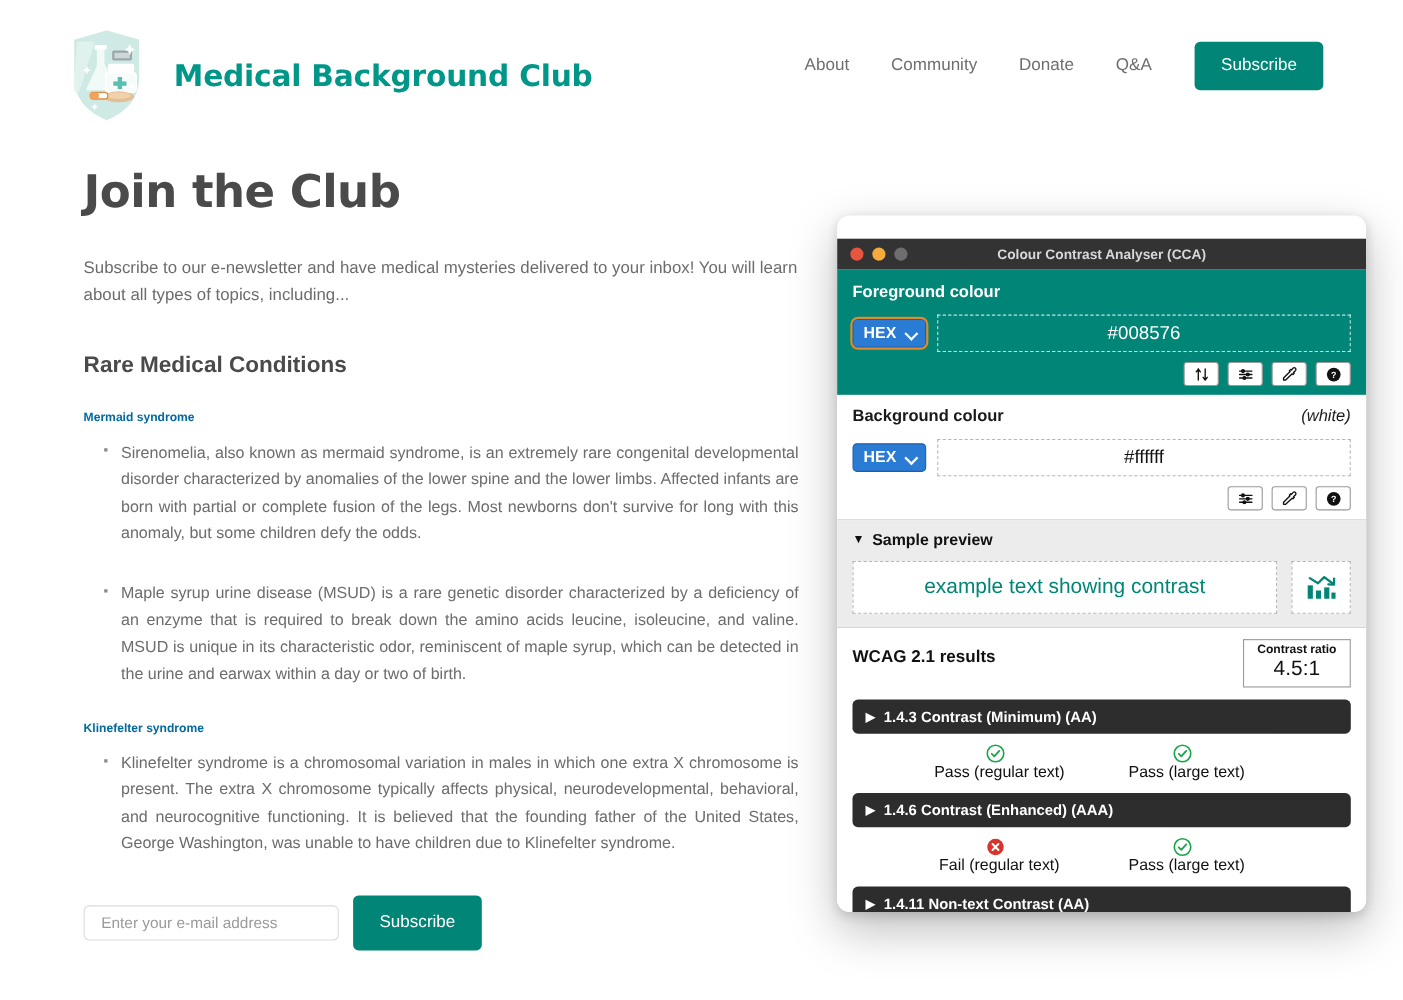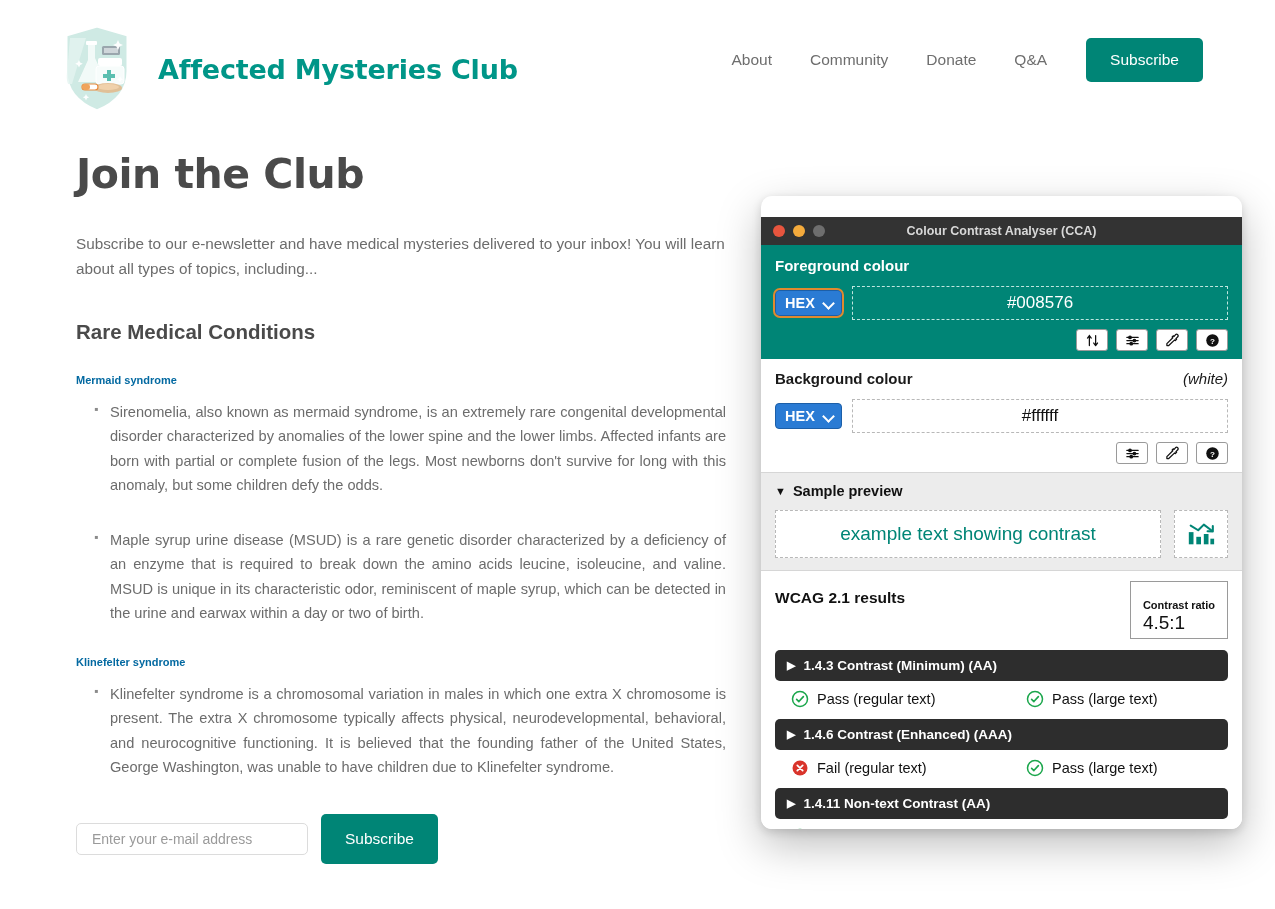--- a/index.html
+++ b/index.html
@@ -139,34 +139,34 @@
   }
   .preview-graphic {
     width: 54px; background: #ffffff; border: 1px dashed #b8b8b8;
     display: flex; align-items: center; justify-content: center;
   }
 
   .results-panel { background: #ffffff; padding: 10px 14px 14px 14px; }
   .results-head { display: flex; align-items: flex-start; justify-content: space-between; }
   .results-title { font-size: 15.5px; font-weight: bold; color: #111; padding-top: 8px; }
   .ratio-box {
-    border: 1px solid #9a9a9a; background: #fff; text-align: left;
-    padding: 17px 12px 4px 12px; min-width: 88px;
+    border: 1px solid #9a9a9a; background: #fff; text-align: center;
+    padding: 3px 12px 4px 12px; min-width: 88px;
   }
   .ratio-label { font-size: 11px; font-weight: bold; color: #111; line-height: 1.2; }
   .ratio-value { font-size: 19px; color: #111; line-height: 1.15; }
 
   .criterion-bar {
     background: #2d2d2d; color: #ffffff; border-radius: 5px;
     padding: 8px 12px; margin-top: 11px; font-size: 13.5px; font-weight: bold;
     display: flex; align-items: center; cursor: pointer;
   }
   .criterion-bar .tri { margin-right: 8px; font-size: 11px; }
   .result-row { display: flex; margin-top: 9px; padding-left: 16px; }
-  .result-item { display: flex; align-items: center; font-size: 14.5px; color: #111; }
+  .result-item { display: flex; align-items: center; font-size: 14.5px; color: #111; flex-direction: column; }
   .result-item.first { width: 235px; }
   .result-item .badge { margin-right: 8px; display: flex; }
   .badge svg { width: 18px; height: 18px; }
 </style>
 </head>
 <body>
 
 <div class="page">
 
   <div class="site-header">
@@ -195,21 +195,21 @@
             <rect x="20" y="60" width="8" height="6" rx="3" fill="#f0a45c"></rect>
             <g fill="#ffffff" opacity="0.95">
               <path d="M56 16 l1.6 3.4 3.4 1.6 -3.4 1.6 -1.6 3.4 -1.6 -3.4 -3.4 -1.6 3.4 -1.6 Z"></path>
               <path d="M17 36 l1.2 2.6 2.6 1.2 -2.6 1.2 -1.2 2.6 -1.2 -2.6 -2.6 -1.2 2.6 -1.2 Z"></path>
               <path d="M58 52 l1 2.2 2.2 1 -2.2 1 -1 2.2 -1 -2.2 -2.2 -1 2.2 -1 Z"></path>
               <path d="M24 70 l1 2.2 2.2 1 -2.2 1 -1 2.2 -1 -2.2 -2.2 -1 2.2 -1 Z"></path>
             </g>
           </g>
         </svg>
       </span>
-      <span class="brand-title">Affected Mysteries Club</span>
+      <span class="brand-title">Medical Background Club</span>
     </div>
 
     <div class="nav">
       <a class="nav-link" href="#">About</a>
       <a class="nav-link" href="#">Community</a>
       <a class="nav-link" href="#">Donate</a>
       <a class="nav-link" href="#">Q&amp;A</a>
       <button class="nav-cta">Subscribe</button>
     </div>
   </div>

